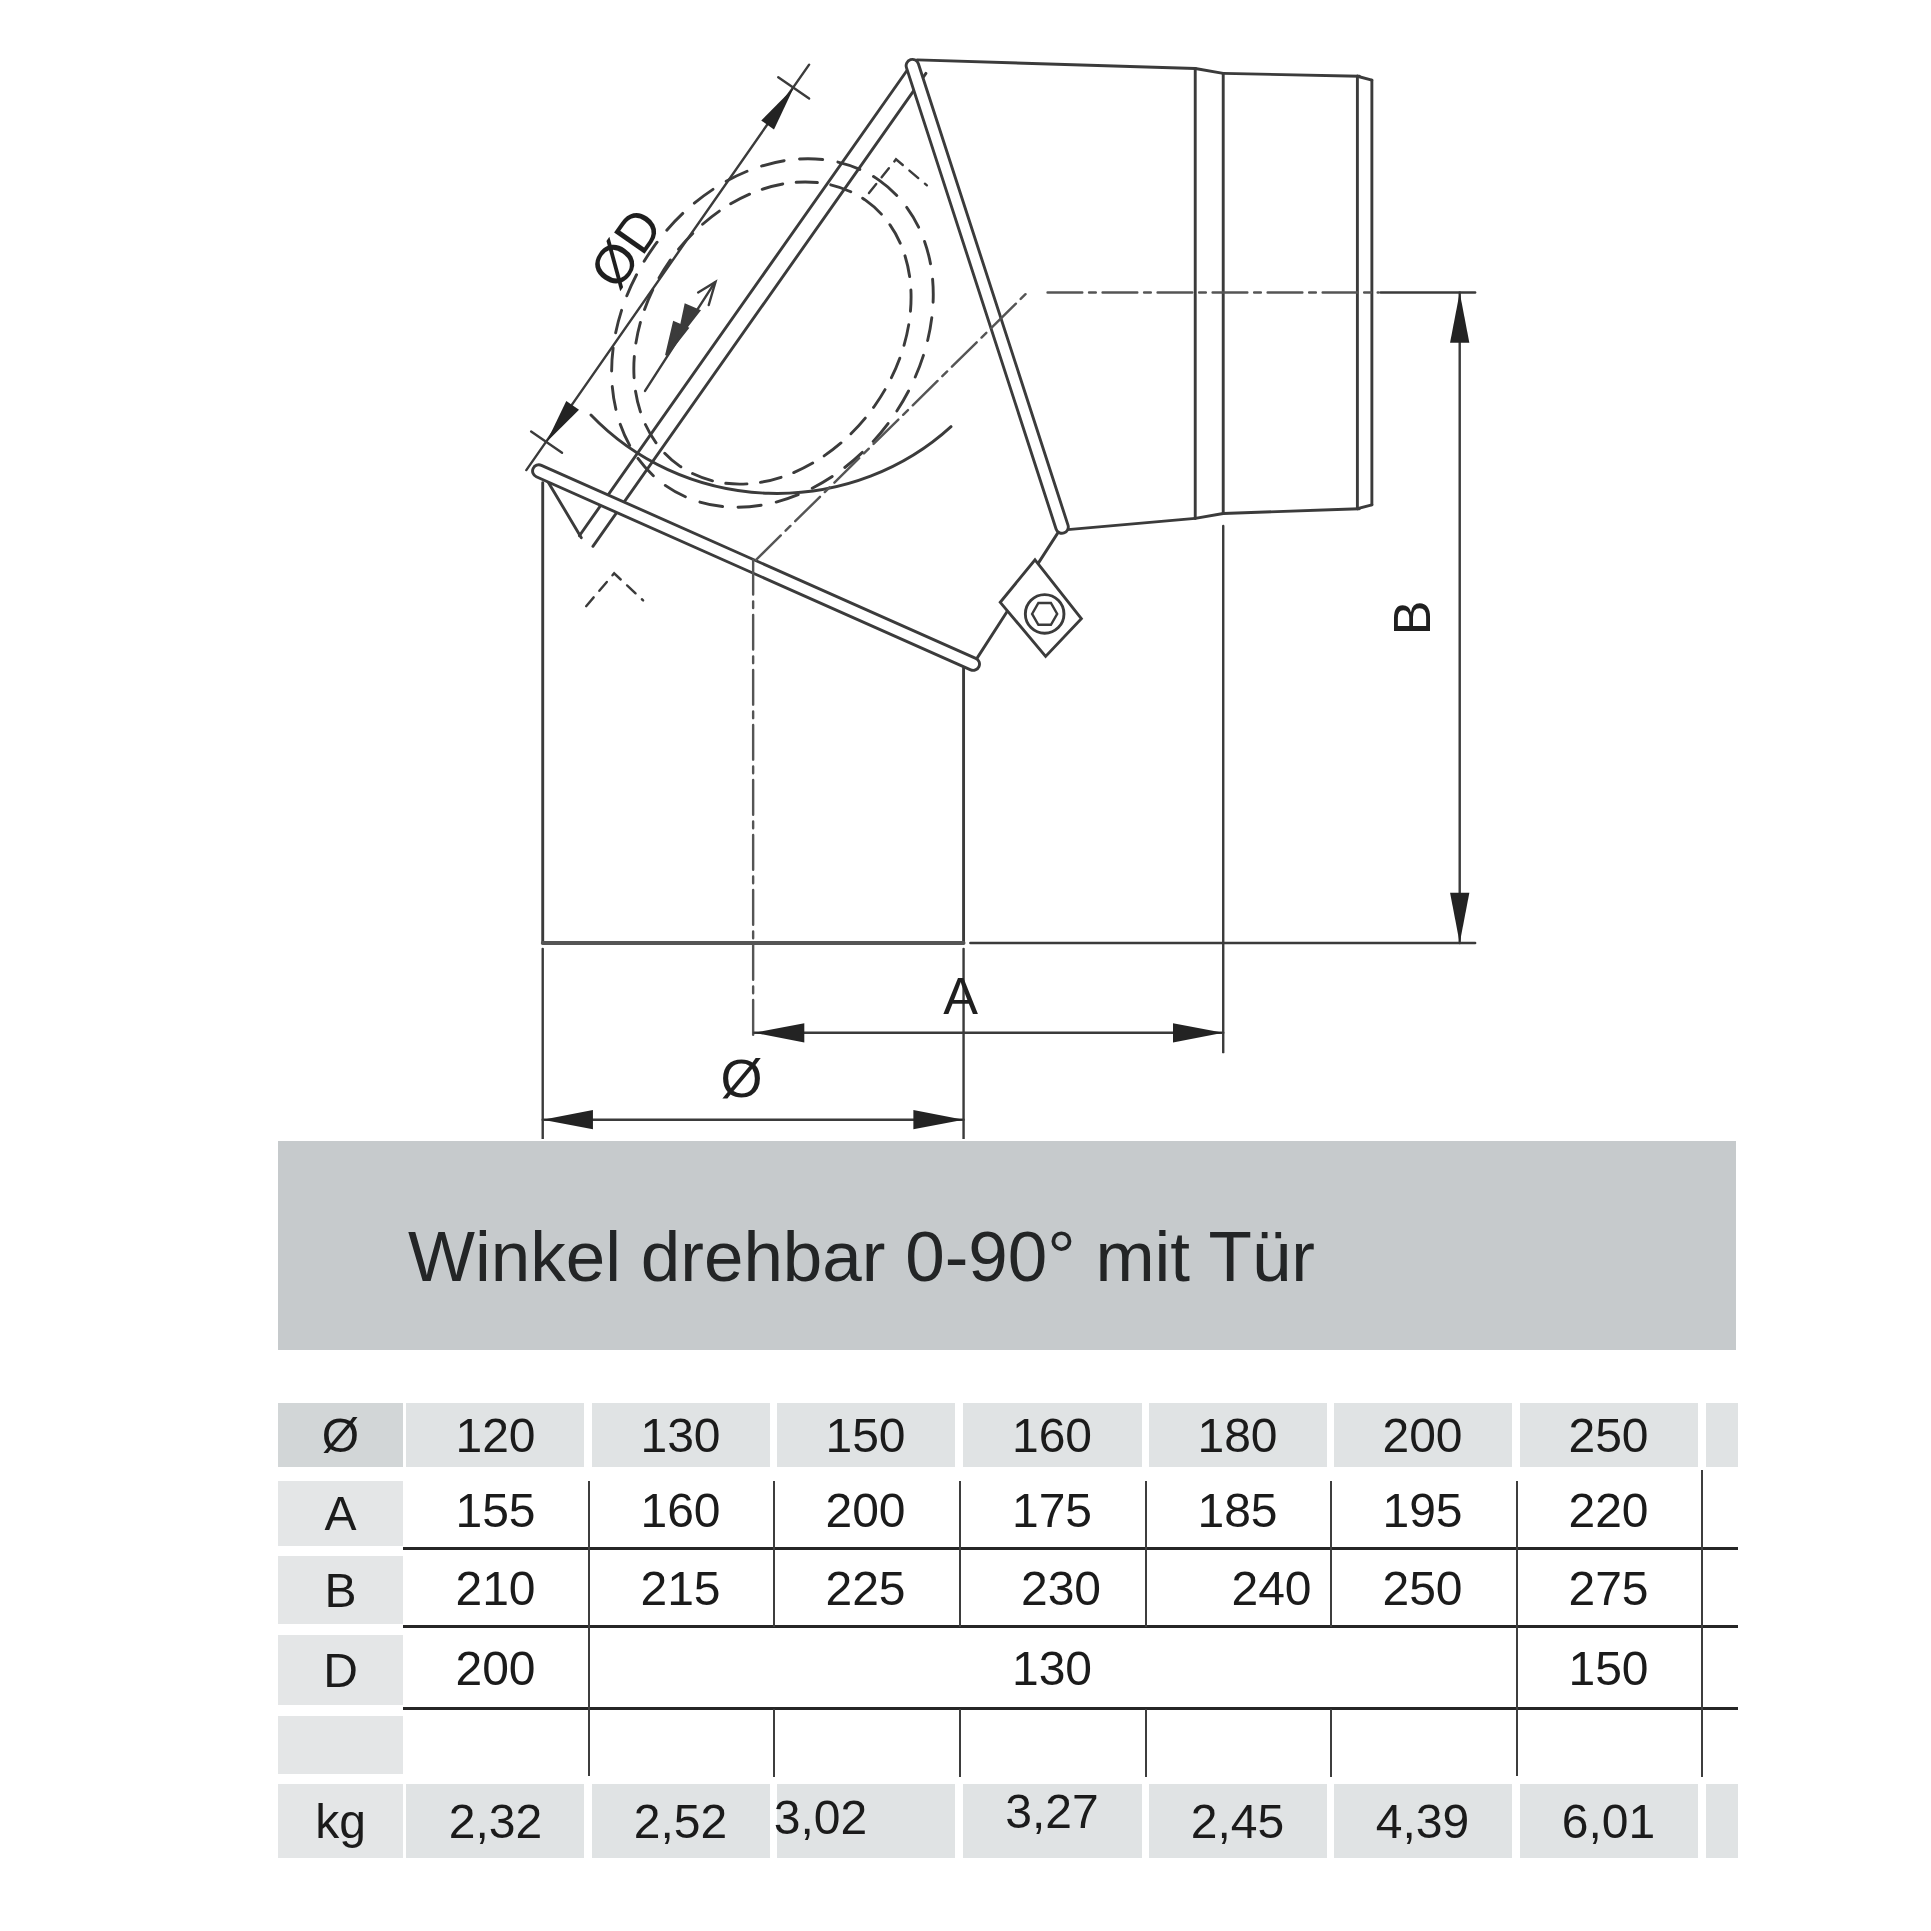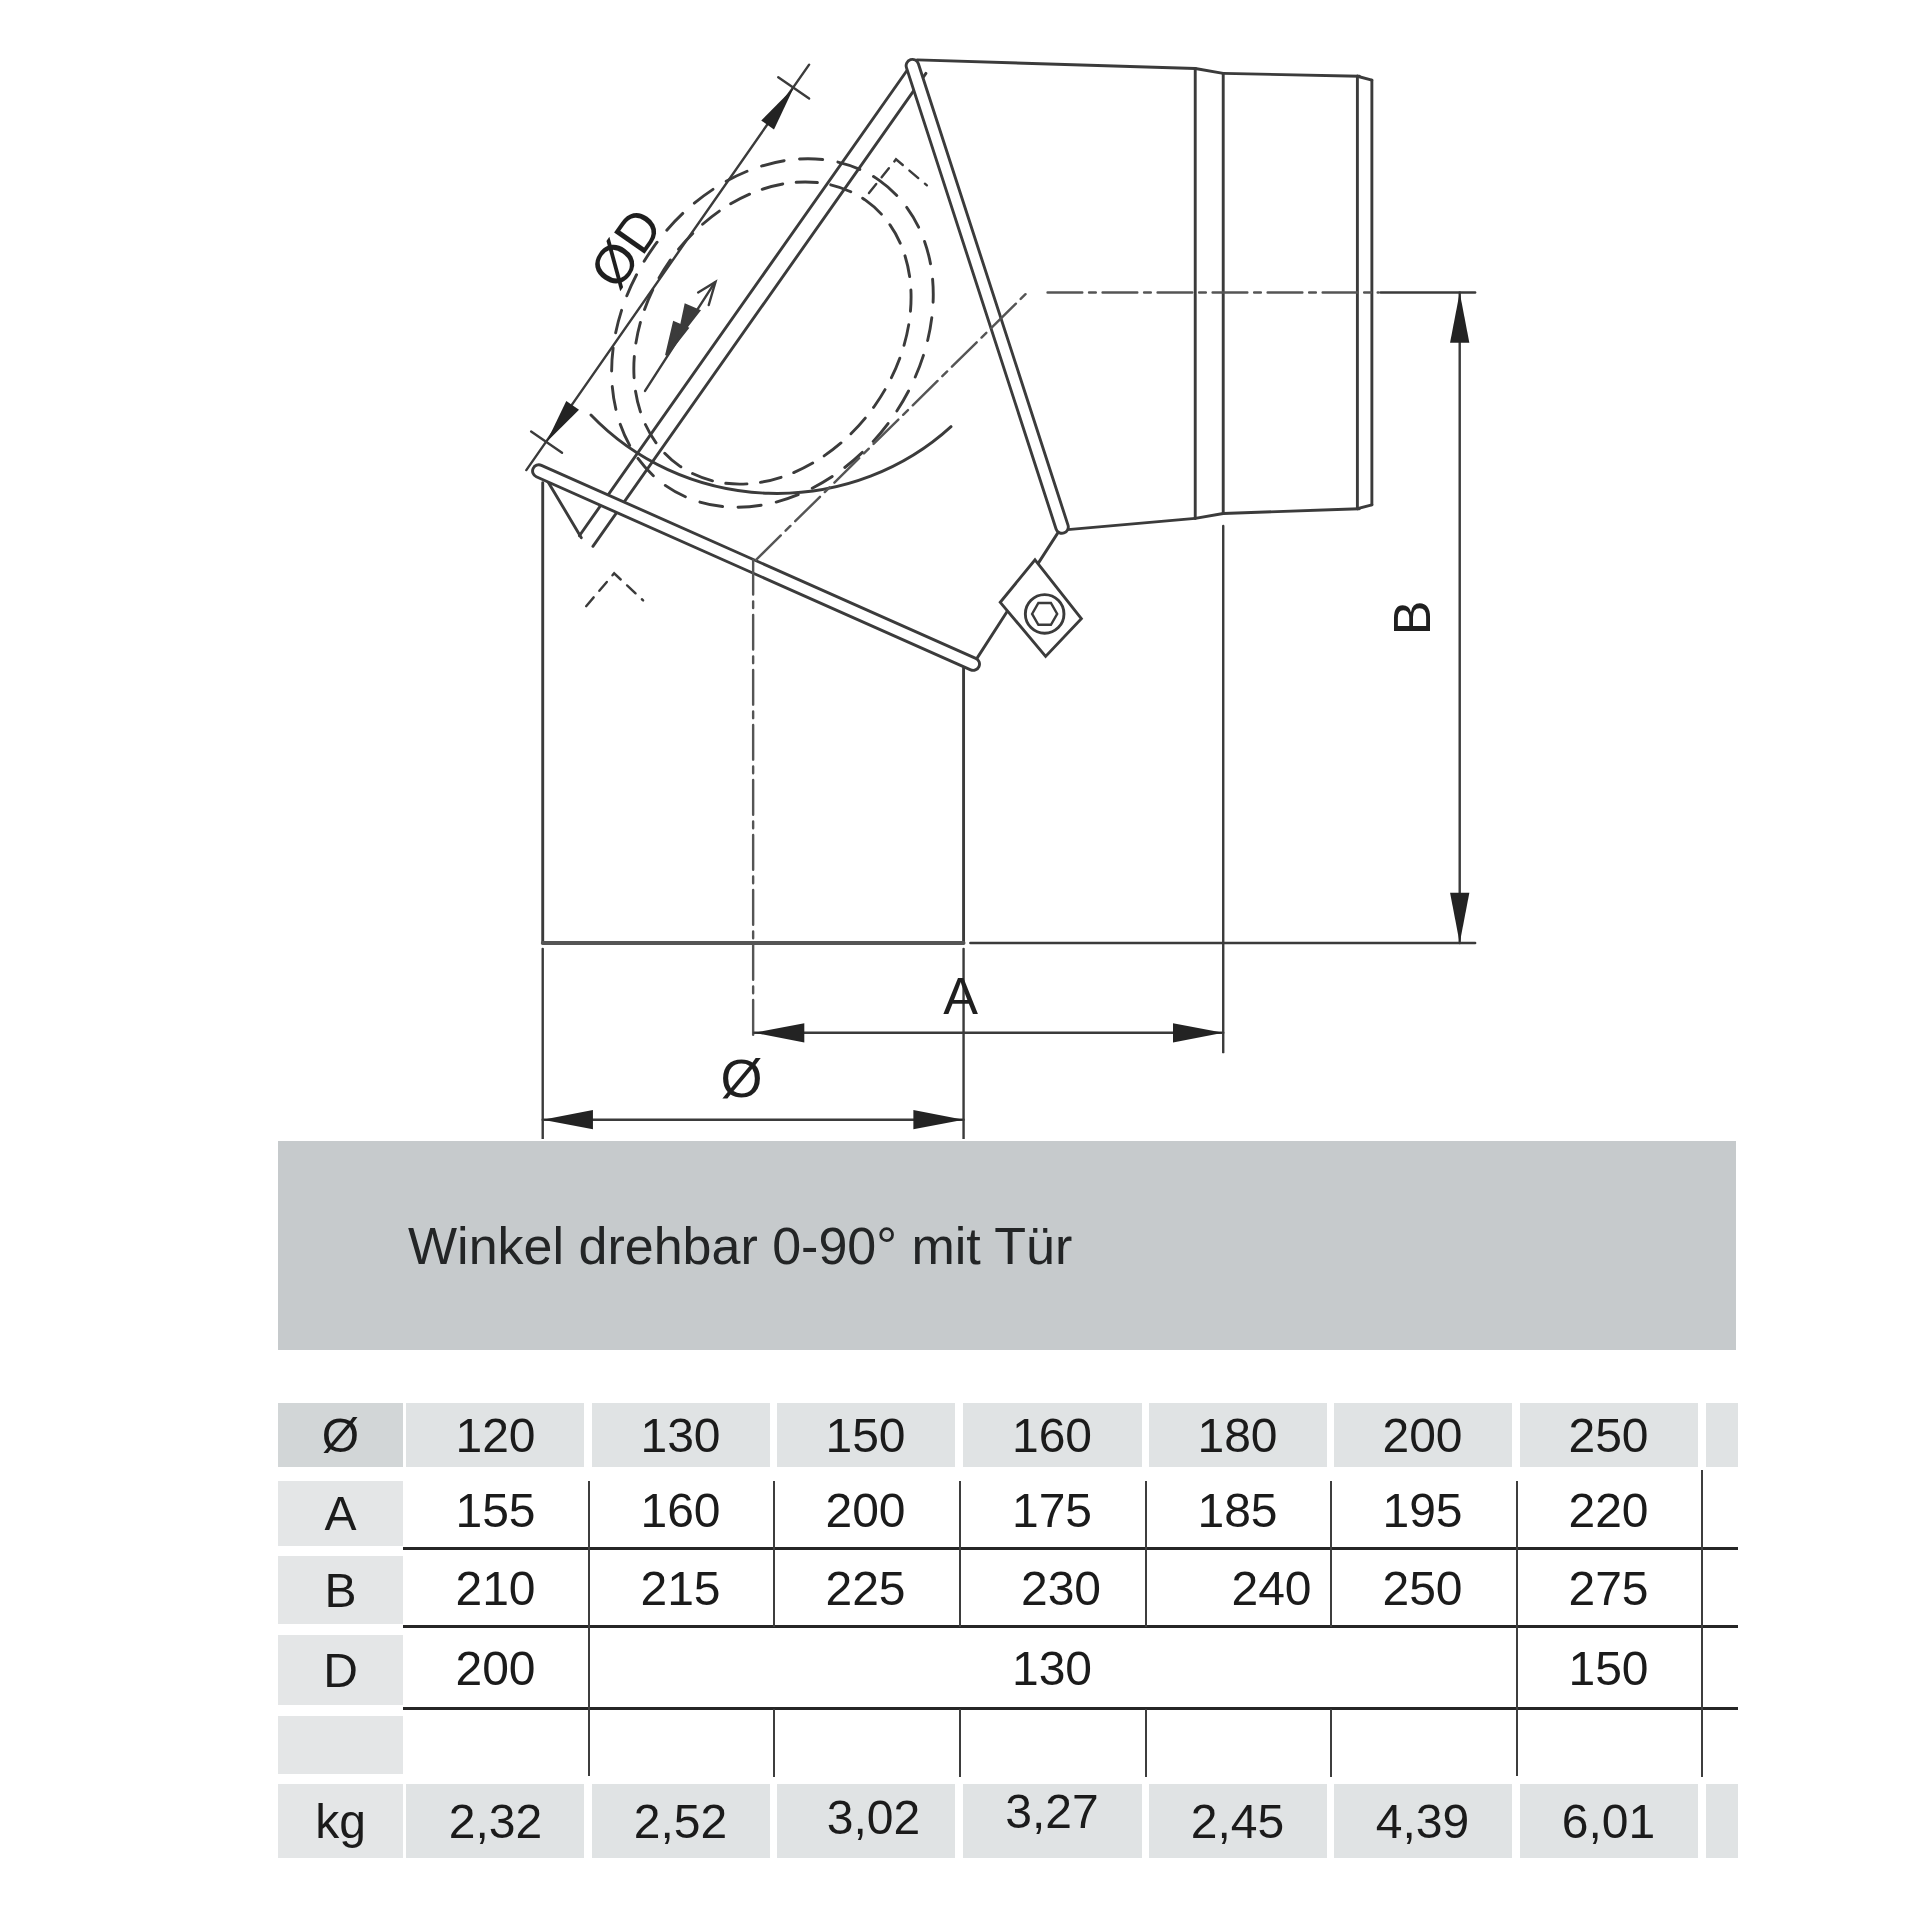--- a/index.html
+++ b/index.html
@@ -2,21 +2,21 @@
 <html><head>
 <meta charset="utf-8">
 <style>
   html,body{margin:0;padding:0;background:#fff;}
   #stage{position:relative;width:1931px;height:1931px;background:#ffffff;overflow:hidden;
          font-family:"Liberation Sans", sans-serif;}
   .abs{position:absolute;}
   svg text{font-family:"Liberation Sans", sans-serif;}
   
   #banner{left:278px;top:1141px;width:1458px;height:209px;background:#c6cacc;}
-  #banner .title{position:absolute;left:130px;top:75px;font-size:52px;color:#232526;white-space:nowrap;}
+  #banner .title{position:absolute;left:130px;top:75px;font-size:71px;color:#232526;white-space:nowrap;}
   
   .chip{position:absolute;}
   .c-head{background:#e0e3e4;}
   .c-dia{background:#d2d6d7;}
   .c-lab{background:#e4e6e7;}
   .cellt{position:absolute;display:flex;align-items:center;justify-content:center;
          font-size:48px;color:#1b1b1b;}
   .hline{position:absolute;background:#262626;height:2.9px;}
   .vline{position:absolute;background:#3d3d3d;width:1.9px;}
 </style>
@@ -206,20 +206,20 @@
   <div class="cellt" style="left:1516px;top:1549px;width:185px;height:78px;">275</div>
 
   <div class="cellt" style="left:278px;top:1635px;width:125px;height:70px;">D</div>
   <div class="cellt" style="left:403px;top:1627px;width:185px;height:82px;">200</div>
   <div class="cellt" style="left:588px;top:1627px;width:928px;height:82px;">130</div>
   <div class="cellt" style="left:1516px;top:1627px;width:185px;height:82px;">150</div>
 
   <div class="cellt" style="left:278px;top:1784px;width:125px;height:74px;">kg</div>
   <div class="cellt" style="left:403px;top:1784px;width:185px;height:74px;">2,32</div>
   <div class="cellt" style="left:588px;top:1784px;width:185px;height:74px;">2,52</div>
-  <div class="cellt" style="left:781px;top:1784px;width:185px;height:66px;">3,02</div>
+  <div class="cellt" style="left:728px;top:1784px;width:185px;height:66px;">3,02</div>
   <div class="cellt" style="left:959px;top:1784px;width:186px;height:54px;">3,27</div>
   <div class="cellt" style="left:1145px;top:1784px;width:185px;height:74px;">2,45</div>
   <div class="cellt" style="left:1330px;top:1784px;width:185px;height:74px;">4,39</div>
   <div class="cellt" style="left:1516px;top:1784px;width:185px;height:74px;">6,01</div>
 
 </div>
 
 
 </body></html>

